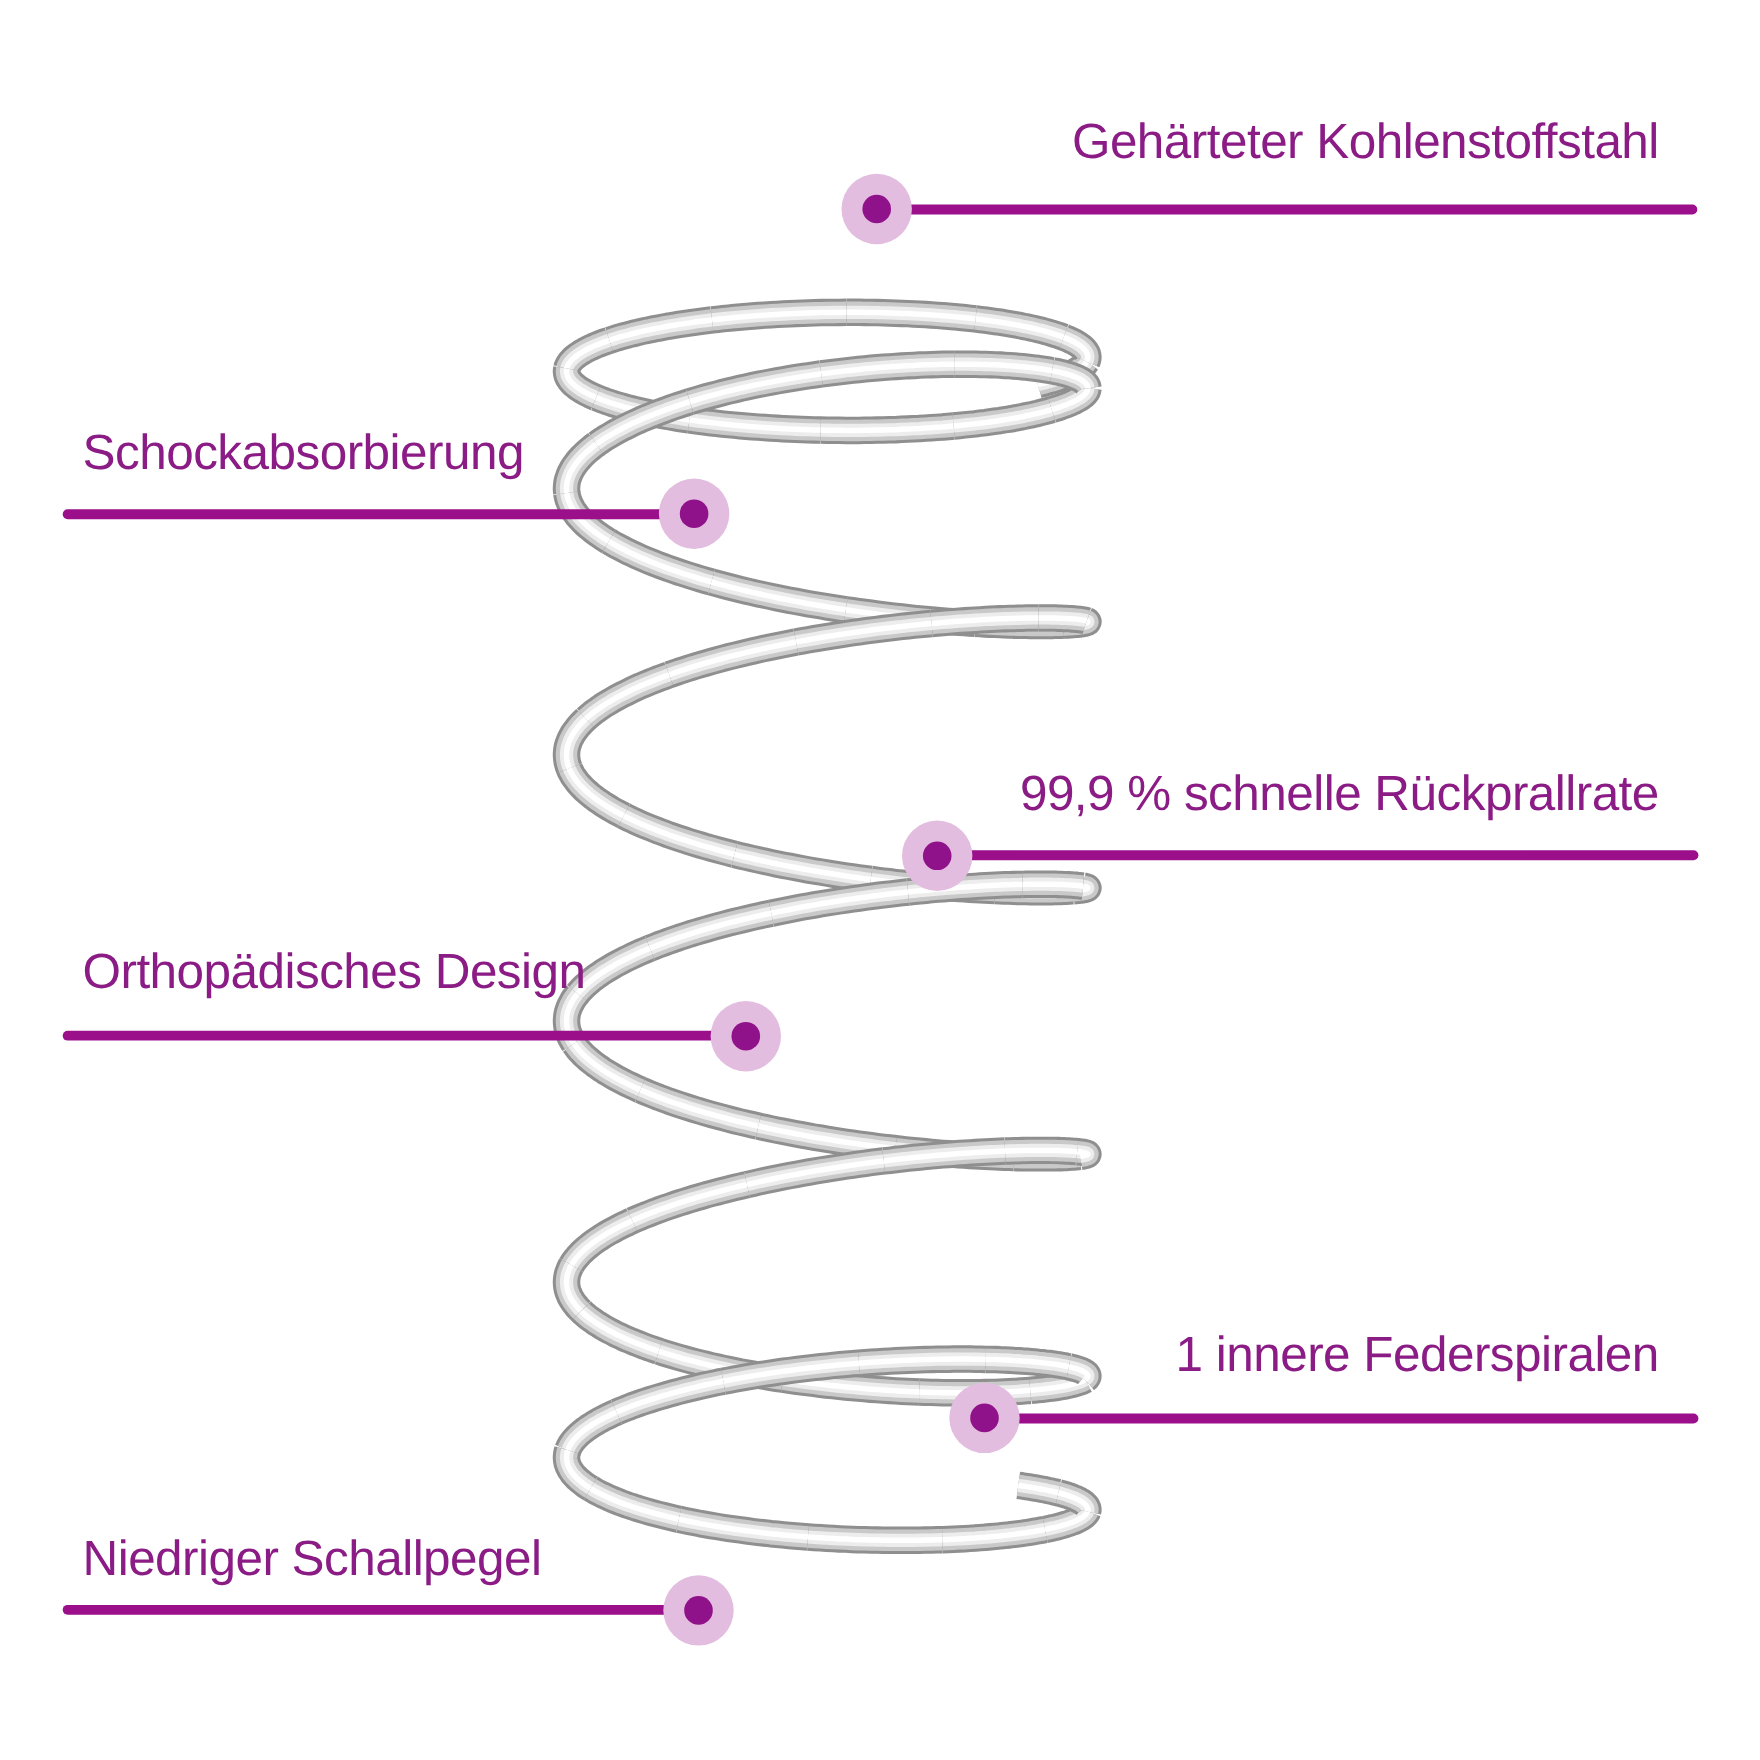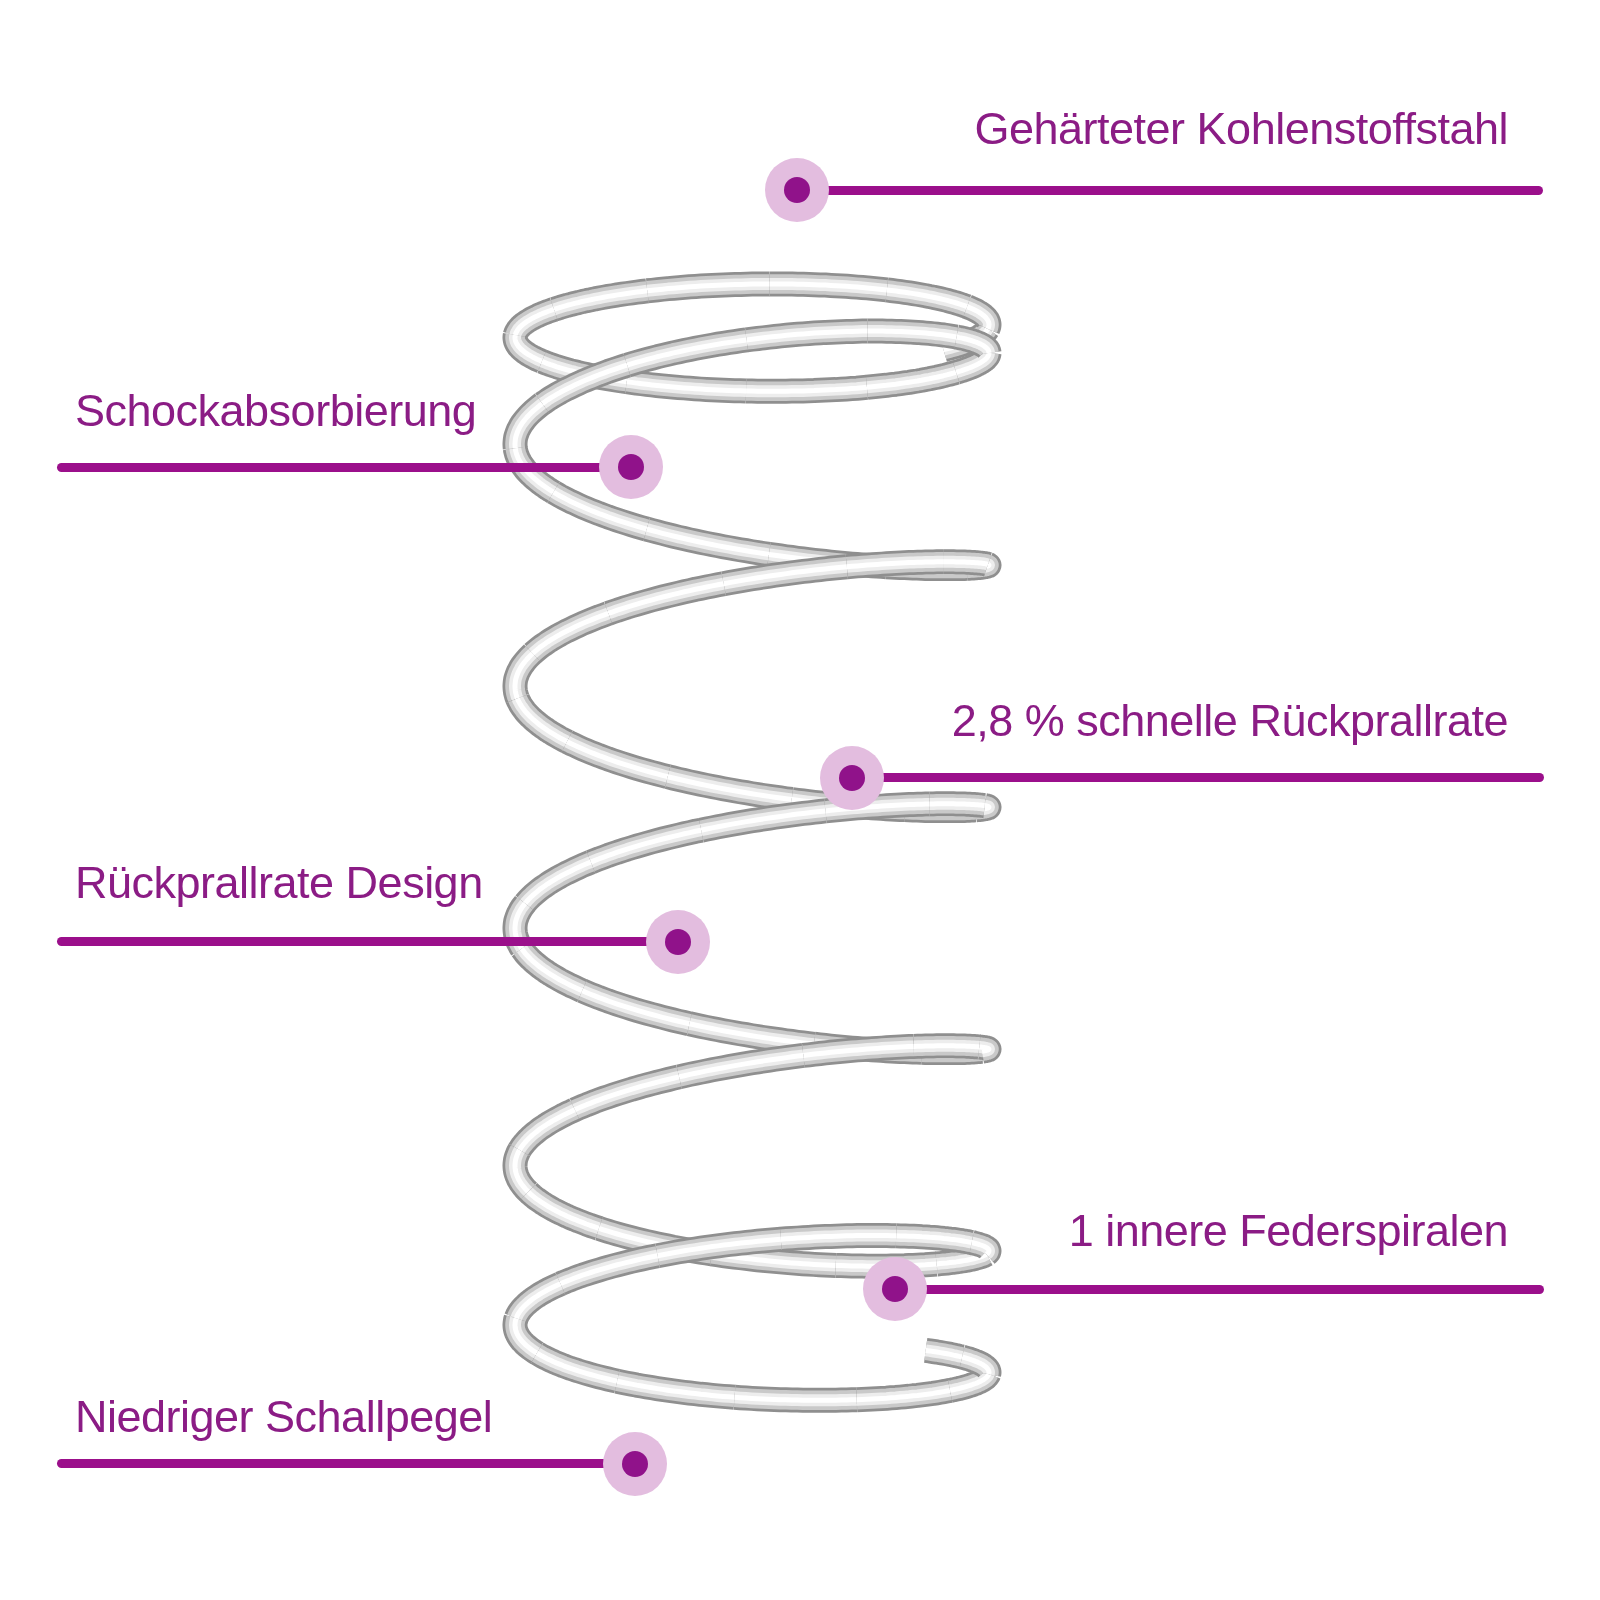--- a/index.html
+++ b/index.html
@@ -345,29 +345,29 @@
 
 <div>
   <div class="callout-label" style="left:75px;top:386px;text-align:right;">Schockabsorbierung</div>
   <div class="callout-line" style="left:57px;top:463px;width:574px;"></div>
   <div class="callout-dot" style="left:599px;top:435px;">
       <span class="dot-core"></span>
     </div>
 </div>
 
 <div>
-  <div class="callout-label right" style="right:92px;top:696px;">2,8 % schnelle Rückprallrate</div>
+  <div class="callout-label right" style="right:92px;top:696px;">99,9 % schnelle Rückprallrate</div>
   <div class="callout-line" style="left:852px;top:773px;width:692px;"></div>
   <div class="callout-dot" style="left:820px;top:746px;">
       <span class="dot-core"></span>
     </div>
 </div>
 
 <div>
-  <div class="callout-label" style="left:75px;top:858px;">Rückprallrate Design</div>
+  <div class="callout-label" style="left:75px;top:858px;">Orthopädisches Design</div>
   <div class="callout-line" style="left:57px;top:937px;width:621px;"></div>
   <div class="callout-dot" style="left:646px;top:910px;">
       <span class="dot-core"></span>
     </div>
 </div>
 
 <div>
   <div class="callout-label right" style="right:92px;top:1206px;">1 innere Federspiralen</div>
   <div class="callout-line" style="left:895px;top:1285px;width:649px;"></div>
   <div class="callout-dot" style="left:863px;top:1257px;">

